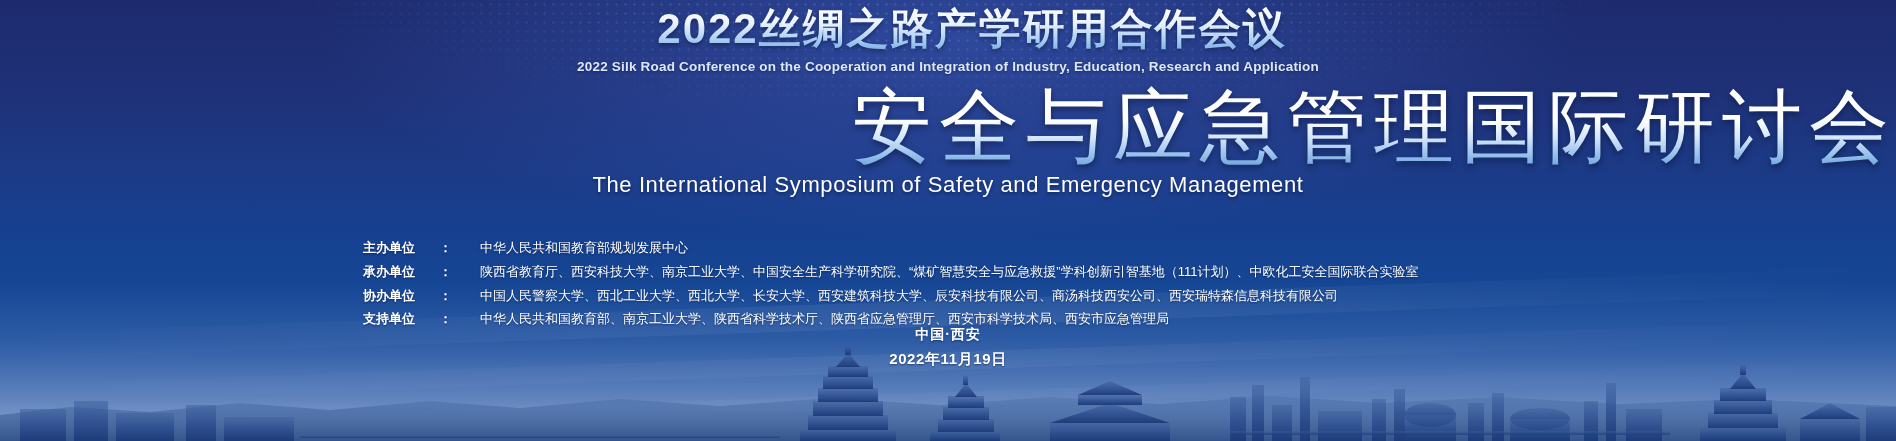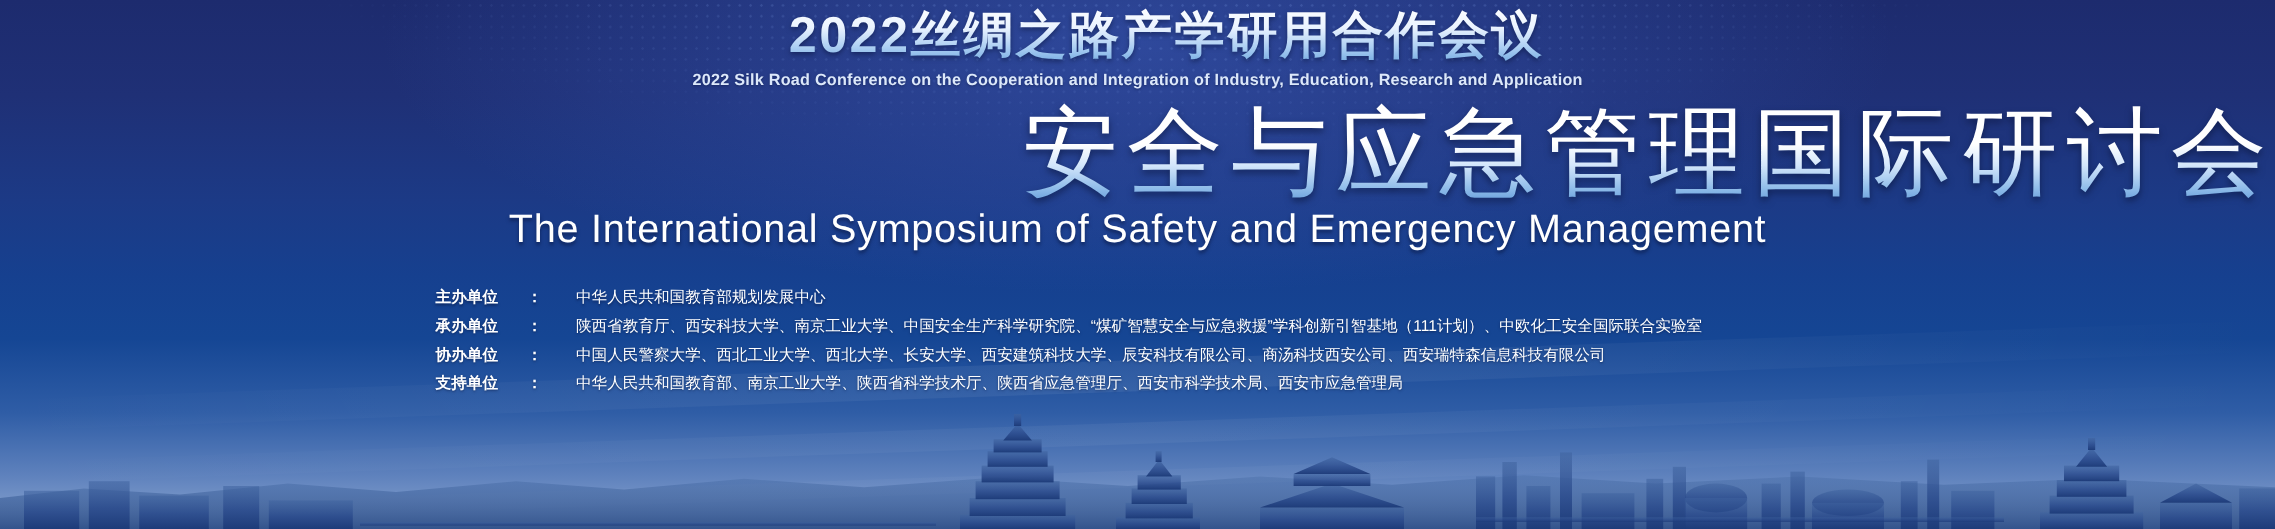--- a/index.html
+++ b/index.html
@@ -66,21 +66,21 @@
   #title-cn {
     position:absolute; left:0; top:82px; width:100%; text-align:right;
     font-size:80px; font-weight:normal; letter-spacing:7px; line-height:1.12;
     background:linear-gradient(180deg,#ffffff 0%,#ffffff 42%,#d3e6fb 62%,#8dbbe9 84%,#5c95d6 100%);
     -webkit-background-clip:text; background-clip:text;
     -webkit-text-fill-color:transparent; color:transparent;
     filter:drop-shadow(0 3px 3px rgba(8,18,55,.6));
   }
   #title-en {
     position:absolute; left:0; top:172px; width:100%; text-align:center;
-    font-size:33px; font-weight:500; letter-spacing:.6px;
+    font-size:22px; font-weight:500; letter-spacing:.6px;
     color:#ffffff;
     text-shadow:0 2px 3px rgba(8,18,55,.55);
   }
 
   
   #organizers {
     position:absolute; left:363px; top:240px; width:1180px;
   }
   .org-row {
     display:flex; align-items:flex-start;
@@ -148,20 +148,24 @@
       <span class="org-sep">：</span>
       <span class="org-value">中国人民警察大学、西北工业大学、西北大学、长安大学、西安建筑科技大学、辰安科技有限公司、商汤科技西安公司、西安瑞特森信息科技有限公司</span>
     </div>
     <div class="org-row">
       <span class="org-label">支持单位</span>
       <span class="org-sep">：</span>
       <span class="org-value">中华人民共和国教育部、南京工业大学、陕西省科学技术厅、陕西省应急管理厅、西安市科学技术局、西安市应急管理局</span>
     </div>
   </div>
 
+  <div id="footer">
+    <div id="place">中国·西安</div>
+    <div id="date">2022年11月19日</div>
+  </div>
 
   <div id="skyline">
     <svg viewBox="0 0 1896 130" preserveAspectRatio="none" xmlns="http://www.w3.org/2000/svg">
       <defs>
         <linearGradient id="silGrad" x1="0" y1="0" x2="0" y2="1">
           <stop offset="0%" stop-color="#3f639f" stop-opacity="0.55"></stop>
           <stop offset="55%" stop-color="#2a4a8c" stop-opacity="0.80"></stop>
           <stop offset="100%" stop-color="#1c3a78" stop-opacity="0.95"></stop>
         </linearGradient>
         <linearGradient id="silGrad2" x1="0" y1="0" x2="0" y2="1">

